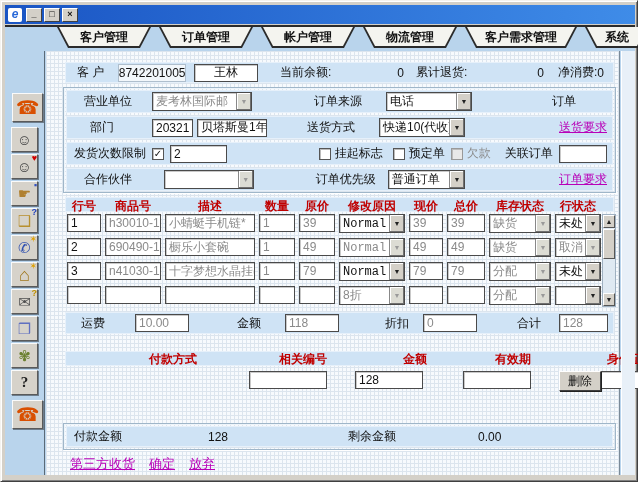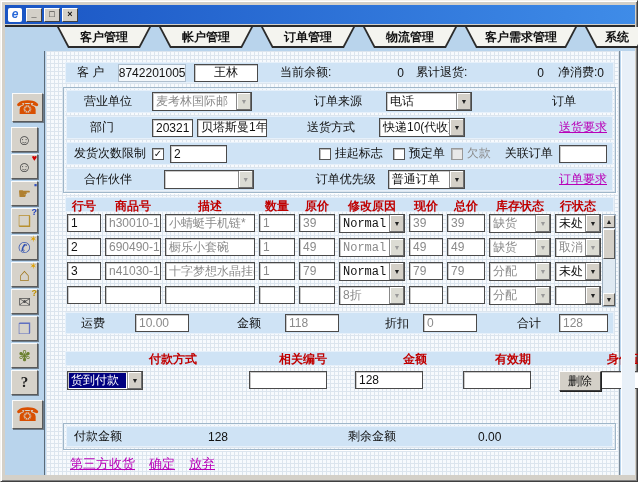--- a/index.html
+++ b/index.html
@@ -132,26 +132,26 @@
 
   <div class="tabline"></div>
   <div class="tabrow">
     <div class="tab" style="width:94px">
         <div class="tab-in">
           <span>客户管理</span>
         </div>
       </div>
     <div class="tab" style="width:94px">
         <div class="tab-in">
+          <span>订单管理</span>
+        </div>
+      </div>
+    <div class="tab" style="width:94px">
+        <div class="tab-in">
           <span>帐户管理</span>
-        </div>
-      </div>
-    <div class="tab" style="width:94px">
-        <div class="tab-in">
-          <span>订单管理</span>
         </div>
       </div>
     <div class="tab" style="width:94px">
         <div class="tab-in">
           <span>物流管理</span>
         </div>
       </div>
     <div class="tab" style="width:112px">
         <div class="tab-in">
           <span>客户需求管理</span>
@@ -414,24 +414,20 @@
 
       <div class="band" style="left:19px;top:300px;width:549px;height:15px">
         <span class="paycol pc1 red">付款方式</span>
         <span class="paycol pc2 red">相关编号</span>
         <span class="paycol pc3 red">金额</span>
         <span class="paycol pc4 red">有效期</span>
         <span class="paycol pc5 red">身份证</span>
       </div>
 
       <div style="position:absolute;left:19px;top:320px;width:549px;height:22px">
-        <span class="paycol pc1" style="text-align:left"><span class="sel hl" style="width:76px">
-              <span class="sel-txt">货到付款</span>
-              <span class="sel-btn">▼</span>
-            </span></span>
         <span class="paycol pc2"><span class="inp" style="width:78px"></span></span>
         <span class="paycol pc3" style="text-align:left;padding-left:28px"><span class="inp" style="width:68px">128</span></span>
         <span class="paycol pc4"><span class="inp" style="width:68px"></span></span>
         <span class="paycol pc5"><span class="inp" style="width:78px"></span></span>
         <span class="btn" style="position:absolute;left:494px;top:0">删除</span>
       </div>
 
       <div class="gbox" style="left:17px;top:372px;width:553px;height:27px">
         <div class="band" style="left:2px;top:2px;width:547px;height:21px">
           <div class="flexrow" style="padding:0 8px">

